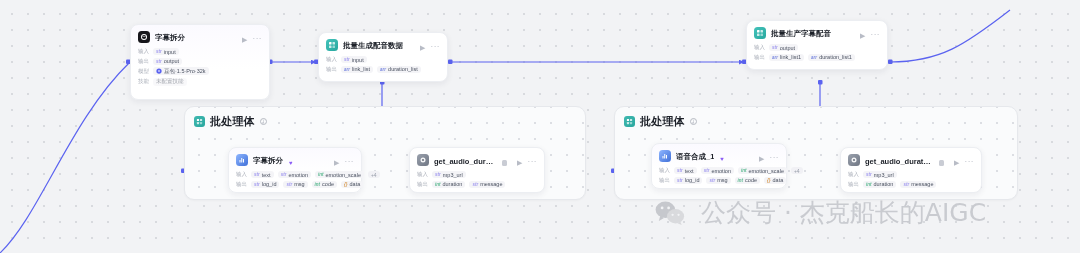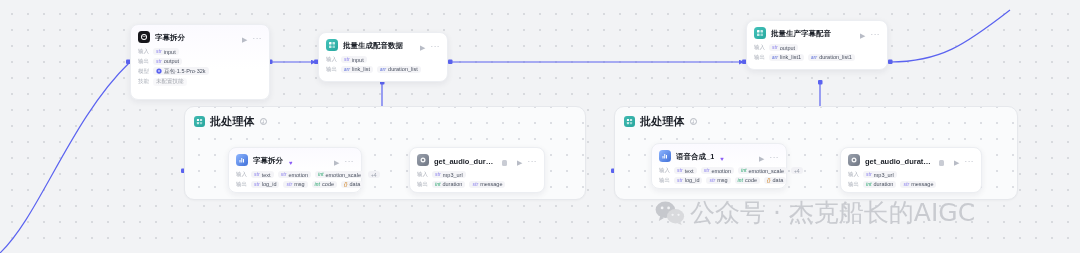--- a/index.html
+++ b/index.html
@@ -85,21 +85,21 @@
   .ty.g { color:#5ab98f; }
   .ty.o { color:#d89a4e; }
   .ty.b { color:#7c8ae0; }
   .chip-fade { opacity:.55; }
   .more-chip { background:#f1f1f5; color:#9aa0ac; padding:0.5px 3px;
                border-radius:3px; font-size:5px; }
 
   
   #watermark {
     position:absolute; left:655px; top:196px;
-    display:flex; align-items:center; gap:5px;
+    display:flex; align-items:center; gap:16px;
     color:#c9cbd0; font-size:25px; font-weight:400;
     font-family:"DejaVu Sans","Liberation Sans",sans-serif;
     white-space:nowrap; user-select:none;
   }
   #watermark svg { width:30px; height:26px; fill:#c6c8cd; }
 </style>
 </head>
 <body>
 
 <div id="canvas">

